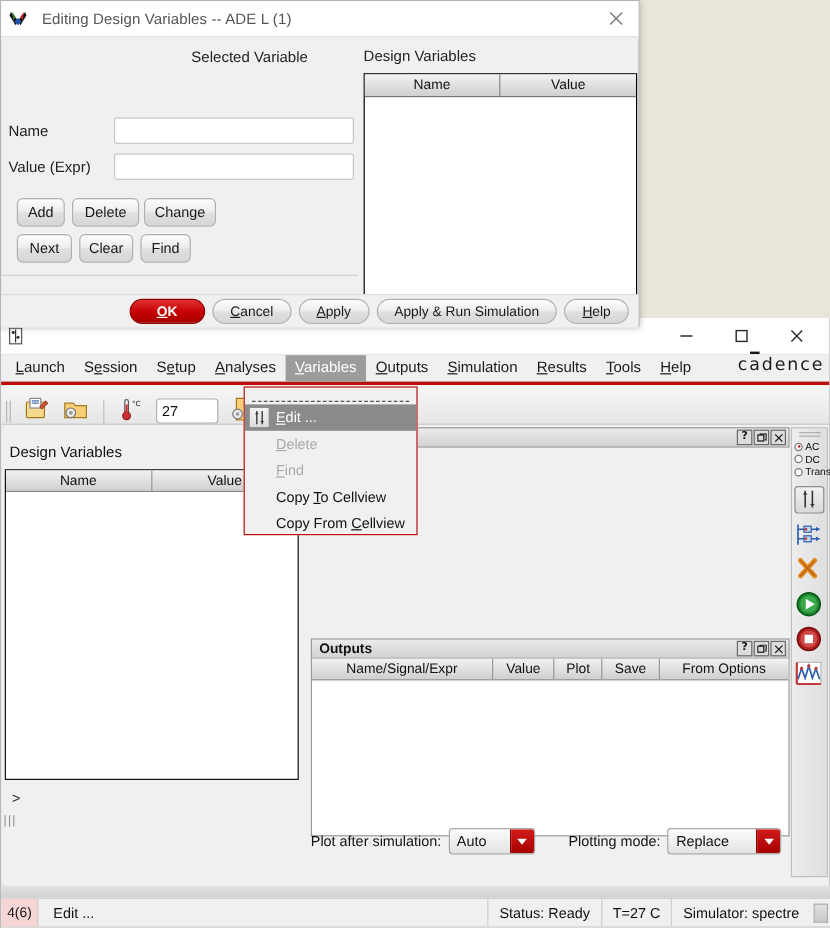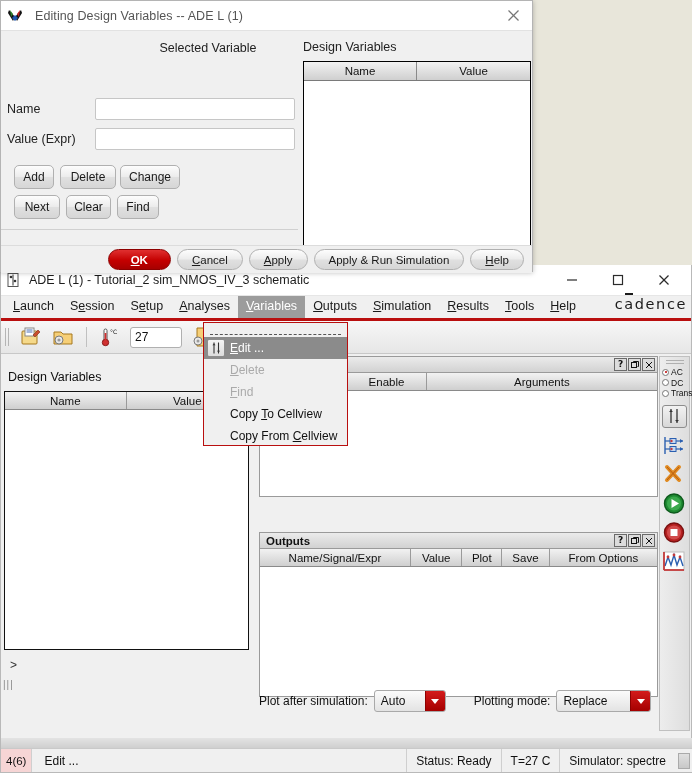--- a/index.html
+++ b/index.html
@@ -129,21 +129,21 @@
     font-family: "DejaVu Sans", sans-serif;
   }
   .cadence .abar { position: relative; }
   .cadence .abar::after {
     content: ""; position: absolute; left: 1px; right: 2px; top: -3px;
     height: 1.5px; background: #1a1a1a;
   }
 
   .toolbar {
     height: 33px; background: linear-gradient(180deg,#f7f7f7,#e6e6e6);
-    display: flex; align-items: center; gap: 8px; padding-left: 3px;
+    display: flex; align-items: flex-end; gap: 8px; padding-left: 3px;
     border-bottom: 1px solid #c8c8c8; position: relative;
   }
   .grip { width: 7px; height: 20px; position: relative; }
   .grip::before, .grip::after {
     content:""; position:absolute; top:1px; bottom:1px; width:1px; background:#b5b5b5;
   }
   .grip::before { left:1px; } .grip::after { left:4px; }
   .tbsep { width:1px; height:20px; background:#c0c0c0; margin:0 3px; }
   .tbicon { width: 24px; height: 24px; position: relative; cursor: pointer; }
   .temp-input {
@@ -289,21 +289,20 @@
 
     <div class="ade-title">
       <span class="xicon">
         <svg width="16" height="16" viewBox="0 0 16 16">
           <rect x="3" y="1.5" width="10" height="13" fill="#fff" stroke="#555" stroke-width="1"></rect>
           <line x1="8" y1="2.5" x2="8" y2="13.5" stroke="#333" stroke-width="1"></line>
           <circle cx="6" cy="5" r="1.3" fill="#333"></circle>
           <circle cx="10" cy="9" r="1.3" fill="#333"></circle>
         </svg>
       </span>
-      <span class="tt">ADE L (1) - Tutorial_2 sim_NMOS_IV_3 schematic</span>
       <div class="winbtns">
         <div class="winbtn">
           <svg width="14" height="14" viewBox="0 0 14 14">
               <line x1="2" y1="7" x2="12" y2="7" stroke="#2b2b2b" stroke-width="1.2"></line>
             </svg>
         </div>
         <div class="winbtn">
           <svg width="14" height="14" viewBox="0 0 14 14">
               <rect x="2.5" y="2.5" width="9" height="9" fill="none" stroke="#2b2b2b" stroke-width="1.2"></rect>
             </svg>
@@ -397,27 +396,20 @@
               </svg>
           </div>
           <div class="pbtn">
             <svg width="8" height="8" viewBox="0 0 8 8">
                 <line x1="1" y1="1" x2="7" y2="7" stroke="#111"></line>
                 <line x1="7" y1="1" x2="1" y2="7" stroke="#111"></line>
               </svg>
           </div>
         </div>
       </div>
-      <div class="panel-body">
-        <div class="hdrrow">
-          <div style="width:22%">Type</div>
-          <div style="width:20%">Enable</div>
-          <div style="width:58%">Arguments</div>
-        </div>
-      </div>
     </div>
 
     <div class="outputsPanel">
       <div class="panel-hdr">
         <span>Outputs</span>
         <div class="panel-btns">
           <div class="pbtn">?</div>
           <div class="pbtn">
             <svg width="8" height="8" viewBox="0 0 8 8">
                 <rect x="0.5" y="1.5" width="5" height="5" fill="none" stroke="#111"></rect>

